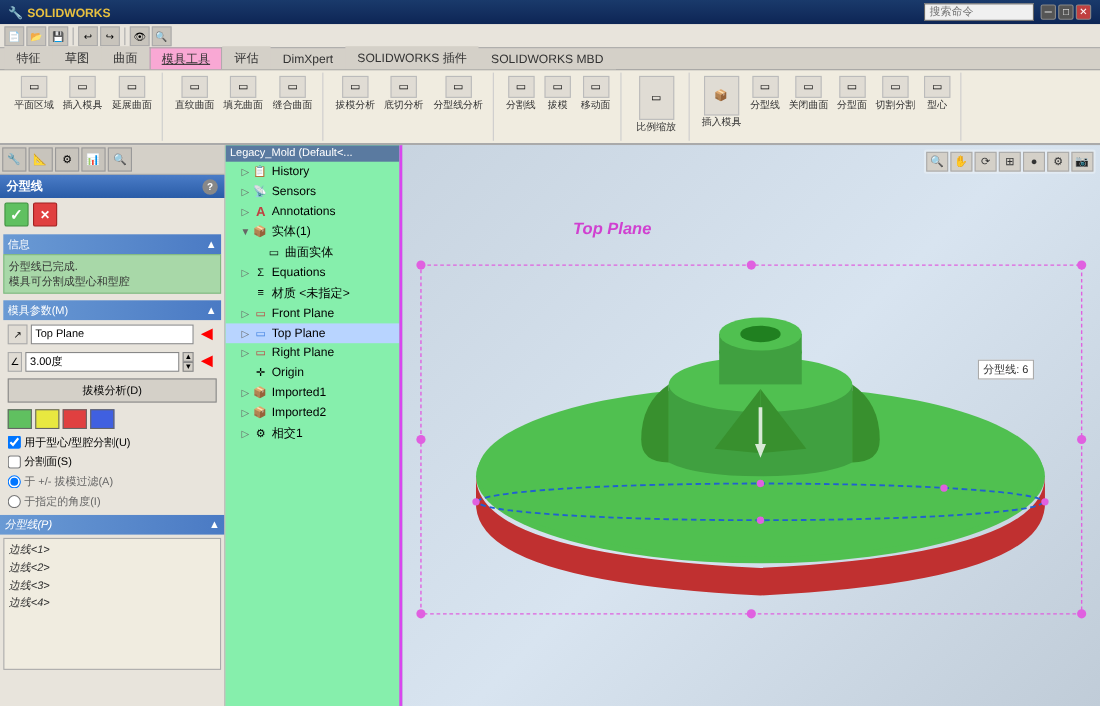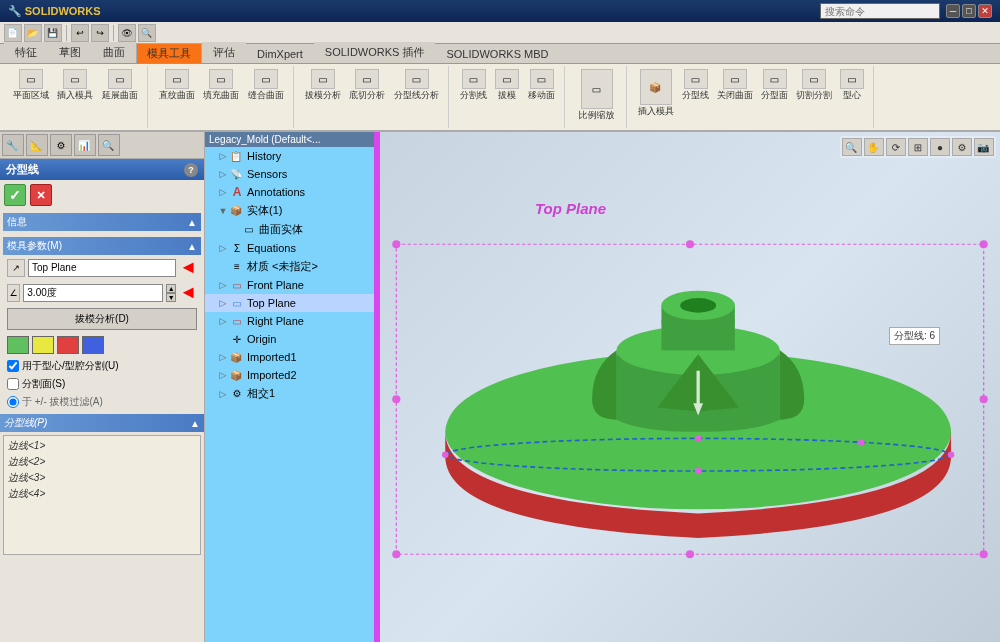--- a/index.html
+++ b/index.html
@@ -13,21 +13,21 @@
     #titlebar .ctrl-btn { width: 14px; height: 14px; border-radius: 2px; border: 1px solid #888; display: flex; align-items: center; justify-content: center; font-size: 9px; color: white; cursor: pointer; background: #555; }
 
     
     #cmdbar { height: 22px; background: #e8e4dc; display: flex; align-items: center; padding: 0 4px; gap: 4px; border-bottom: 1px solid #999; }
     #cmdbar .cmd-group { display: flex; align-items: center; gap: 2px; }
     #cmdbar .cmd-icon { width: 18px; height: 18px; background: #c8c4bc; border: 1px solid #aaa; display: flex; align-items: center; justify-content: center; font-size: 9px; cursor: pointer; }
 
     
     #ribbon-tabs { height: 20px; background: #d4d0c8; display: flex; align-items: flex-end; padding-left: 4px; border-bottom: 1px solid #999; }
     #ribbon-tabs .tab { padding: 2px 10px; font-size: 11px; cursor: pointer; border: 1px solid transparent; background: #d4d0c8; color: #333; }
-    #ribbon-tabs .tab.active { background: #f97316; border: 1px solid #aaa; border-bottom: none; }
+    #ribbon-tabs .tab.active { background: #f9a8d4; border: 1px solid #aaa; border-bottom: none; text-decoration: underline; }
 
     
     #ribbon { height: 68px; background: #f0ece0; border-bottom: 2px solid #aaa; display: flex; align-items: stretch; padding: 2px 4px; gap: 2px; }
     .ribbon-group { display: flex; flex-direction: column; align-items: center; border-right: 1px solid #ccc; padding: 2px 6px; min-width: 60px; }
     .ribbon-icons { display: flex; gap: 3px; flex-wrap: wrap; justify-content: center; }
     .ribbon-icon { display: flex; flex-direction: column; align-items: center; cursor: pointer; padding: 1px 3px; }
     .ribbon-icon .icon-box { width: 24px; height: 20px; background: #e0dcd4; border: 1px solid #bbb; display: flex; align-items: center; justify-content: center; font-size: 10px; }
     .ribbon-icon .icon-label { font-size: 9px; color: #333; text-align: center; white-space: nowrap; }
     .ribbon-row { display: flex; gap: 2px; margin-bottom: 1px; }
 
@@ -76,21 +76,21 @@
     .checkbox-row input[type=checkbox] { width: 12px; height: 12px; cursor: pointer; }
     .radio-row { display: flex; align-items: center; gap: 3px; padding: 2px 4px; font-size: 10px; cursor: pointer; color: #666; }
     .radio-row input[type=radio] { width: 12px; height: 12px; cursor: pointer; }
 
     
     .parting-bottom { flex: 1; overflow: hidden; font-style: italic; }
     .parting-list { background: #f0ece0; border: 1px solid #aaa; margin: 3px; padding: 2px; font-size: 10px; color: #333; height: 120px; overflow-y: auto; }
     .parting-item { padding: 1px 2px; cursor: pointer; }
 
     
-    #tree-panel { width: 175px; background: #7dd3fc; border-right: 6px solid #d946ef; overflow-y: auto; font-size: 11px; }
+    #tree-panel { width: 161px; background: #86efac; border-right: 3px solid #d946ef; overflow-y: auto; font-size: 11px; }
     .tree-item { display: flex; align-items: center; padding: 2px 4px; cursor: pointer; white-space: nowrap; }
     .tree-item.selected { background: #b8d4ff; }
     .tree-item .indent { display: inline-block; }
     .tree-item .tree-icon { width: 16px; height: 14px; display: inline-flex; align-items: center; justify-content: center; font-size: 10px; margin-right: 2px; }
     .tree-item .expander { width: 12px; display: inline-flex; align-items: center; justify-content: center; color: #666; font-size: 9px; }
 
     
     #viewport { flex: 1; background: #c8d8e8; position: relative; overflow: hidden; }
     .viewport-bg { position: absolute; top: 0; left: 0; right: 0; bottom: 0; background: linear-gradient(135deg, #c8d4e0 0%, #d8e4f0 50%, #c0ccd8 100%); }
 
@@ -113,21 +113,21 @@
     ::-webkit-scrollbar-thumb { background: #aaa; border: 1px solid #999; }
   </style>
 </head>
 <body>
 
 <div id="titlebar">
   <div class="logo">
     <span>🔧 <span>SOLIDWORKS</span></span>
   </div>
   <div style="display:flex;align-items:center;gap:6px;">
-    <input type="text" style="height: 16px; font-size: 10px; padding: 0px 4px; width: 120px; border: 1px solid rgb(102, 102, 102); background: rgb(240, 240, 240);" placeholder="搜索命令">
+    <input type="text" style="height: 16px; font-size: 10px; padding: 0px 4px; width: 100px; border: 1px solid rgb(102, 102, 102); background: rgb(240, 240, 240);" placeholder="搜索命令">
     <div style="display:flex;gap:2px;">
       <div class="ctrl-btn">─</div>
       <div class="ctrl-btn">□</div>
       <div class="ctrl-btn" style="background:#c04040;">✕</div>
     </div>
   </div>
 </div>
 
 <div id="cmdbar">
   <div class="cmd-group">
@@ -305,20 +305,24 @@
     <div class="accept-reject">
       <div class="accept-btn">✓</div>
       <div class="reject-btn">✕</div>
     </div>
 
     <div class="info-section">
       <div class="section-header">
         <span>信息</span>
         <span>▲</span>
       </div>
+      <div class="info-content">
+        <div>分型线已完成.</div>
+        <div>模具可分割成型心和型腔</div>
+      </div>
     </div>
 
     <div class="params-section">
       <div class="section-header">
         <span>模具参数(M)</span>
         <span>▲</span>
       </div>
 
       <div class="param-row">
         <div class="param-icon">↗</div>
@@ -356,20 +360,24 @@
         <span>用于型心/型腔分割(U)</span>
       </div>
       <div class="checkbox-row">
         <input type="checkbox" style="">
         <span>分割面(S)</span>
       </div>
       <div class="radio-row">
         <input type="radio" name="draft-filter" checked="" style="">
         <span>于 +/-  拔模过滤(A)</span>
       </div>
+      <div class="radio-row">
+        <input type="radio" name="draft-filter" style="">
+        <span>于指定的角度(I)</span>
+      </div>
     </div>
 
     <div class="parting-bottom">
       <div class="section-header">
         <span>分型线(P)</span>
         <span>▲</span>
       </div>
       <div class="parting-list">
         <div class="parting-item">边线&lt;1&gt;</div>
         <div class="parting-item">边线&lt;2&gt;</div>

